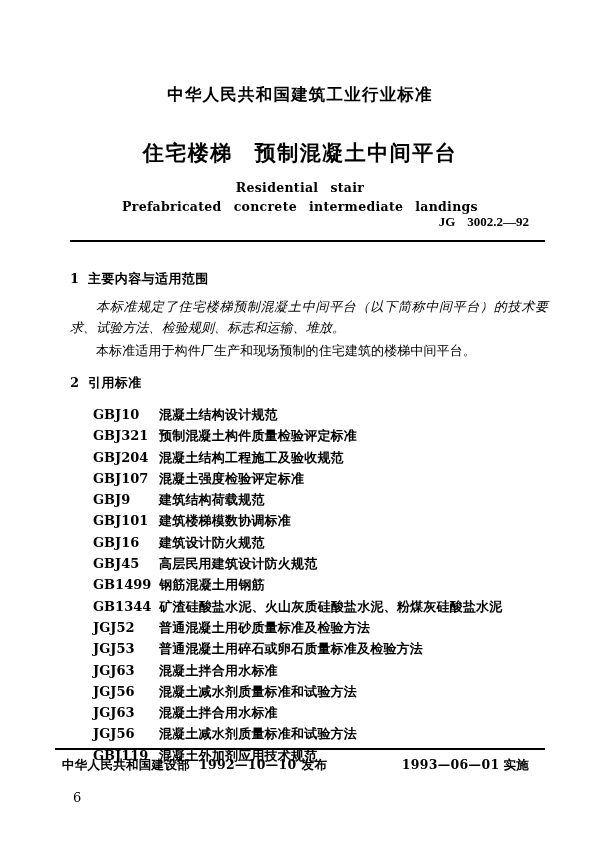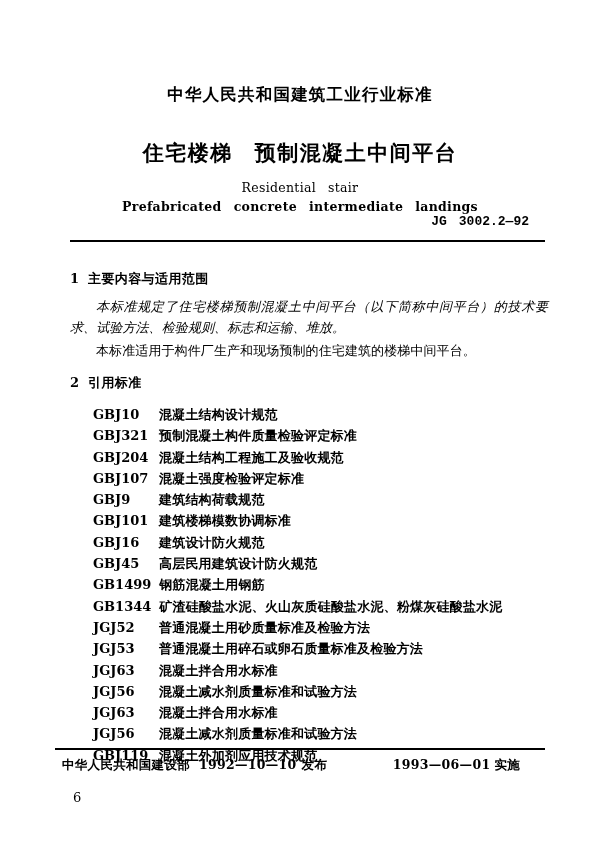--- a/index.html
+++ b/index.html
@@ -51,21 +51,21 @@
     width: 22px;
   }
 
   .en-title-1 {
     position: absolute;
     top: 180px;
     left: 0;
     width: 600px;
     text-align: center;
     font-size: 12.5px;
-    font-weight: normal;
+    font-weight: bold;
     font-family: "DejaVu Serif", "Liberation Serif", serif;
     letter-spacing: 0.3px;
   }
   .en-title-2 {
     position: absolute;
     top: 199px;
     left: 0;
     width: 600px;
     text-align: center;
     font-size: 12.5px;
@@ -76,21 +76,21 @@
   .en-title-1 .w, .en-title-2 .w {
     margin: 0 6px;
   }
 
   .std-number {
     position: absolute;
     top: 214px;
     right: 55px;
     font-size: 13px;
     font-weight: bold;
-    font-family: Liberation Mono, monospace;
+    font-family: Liberation Serif, serif;
   }
   .std-number .sp {
     display: inline-block;
     width: 12px;
   }
 
   
   .rule-top {
     position: absolute;
     top: 240px;
@@ -171,21 +171,21 @@
     font-weight: bold;
     letter-spacing: 0.3px;
   }
   .footer-left .date {
     font-family: "DejaVu Serif", "Liberation Serif", serif;
     margin: 0 5px 0 9px;
   }
   .footer-right {
     position: absolute;
     top: 757px;
-    right: 64px;
+    right: 55px;
     font-size: 12.5px;
     font-weight: bold;
     letter-spacing: 0.3px;
   }
   .footer-right .date {
     font-family: "DejaVu Serif", "Liberation Serif", serif;
     margin-right: 4px;
   }
   .page-number {
     position: absolute;

